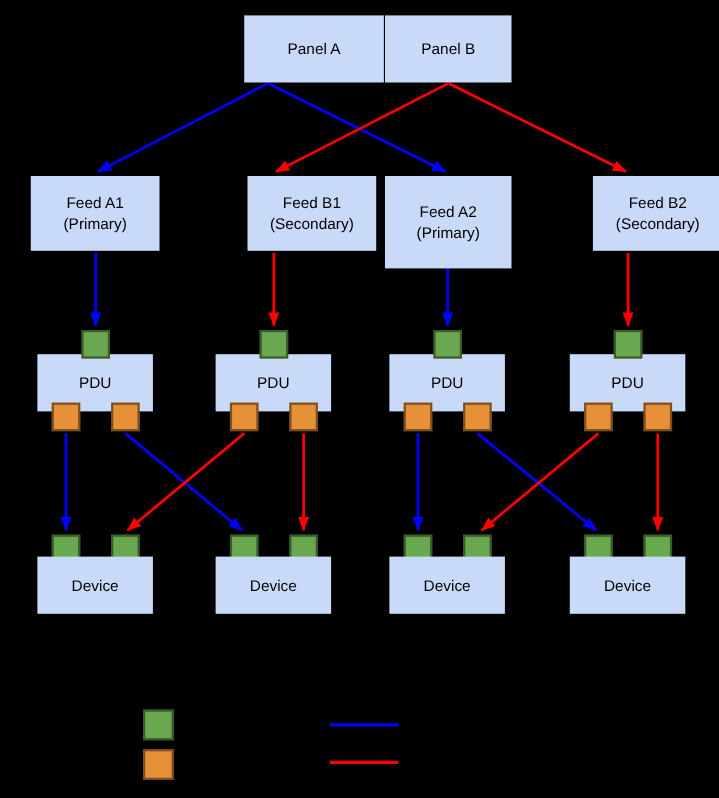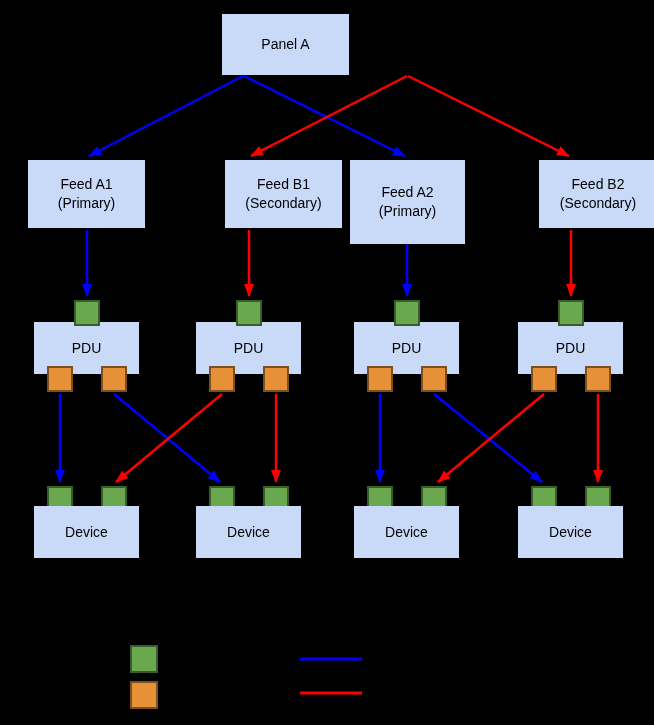--- a/index.html
+++ b/index.html
@@ -90,20 +90,23 @@
     <line class="edge-red" x1="544" y1="394" x2="438" y2="482" marker-end="url(#arrow-red)"></line>
     <line class="edge-red" x1="598" y1="394" x2="598" y2="482" marker-end="url(#arrow-red)"></line>
 
     <line class="edge-blue legend-line" x1="300" y1="659" x2="362" y2="659"></line>
     <line class="edge-red legend-line" x1="300" y1="693" x2="362" y2="693"></line>
   </svg>
 
   <div class="node" style="left:186px; top:14px; width:127px; height:61px;margin-left:36px;">
     <span>Panel A</span>
   </div>
+  <div class="node" style="left:350px; top:14px; width:115px; height:61px;">
+    <span>Panel B</span>
+  </div>
 
   <div class="node" style="left:28px; top:160px; width:117px; height:68px;">
     <span>Feed A1</span>
     <span>(Primary)</span>
   </div>
   <div class="node" style="left:190px; top:160px; width:117px; height:68px;margin-left:35px;">
     <span>Feed B1</span>
     <span>(Secondary)</span>
   </div>
   <div class="node" style="left:350px; top:160px; width:115px; height:84px;">

